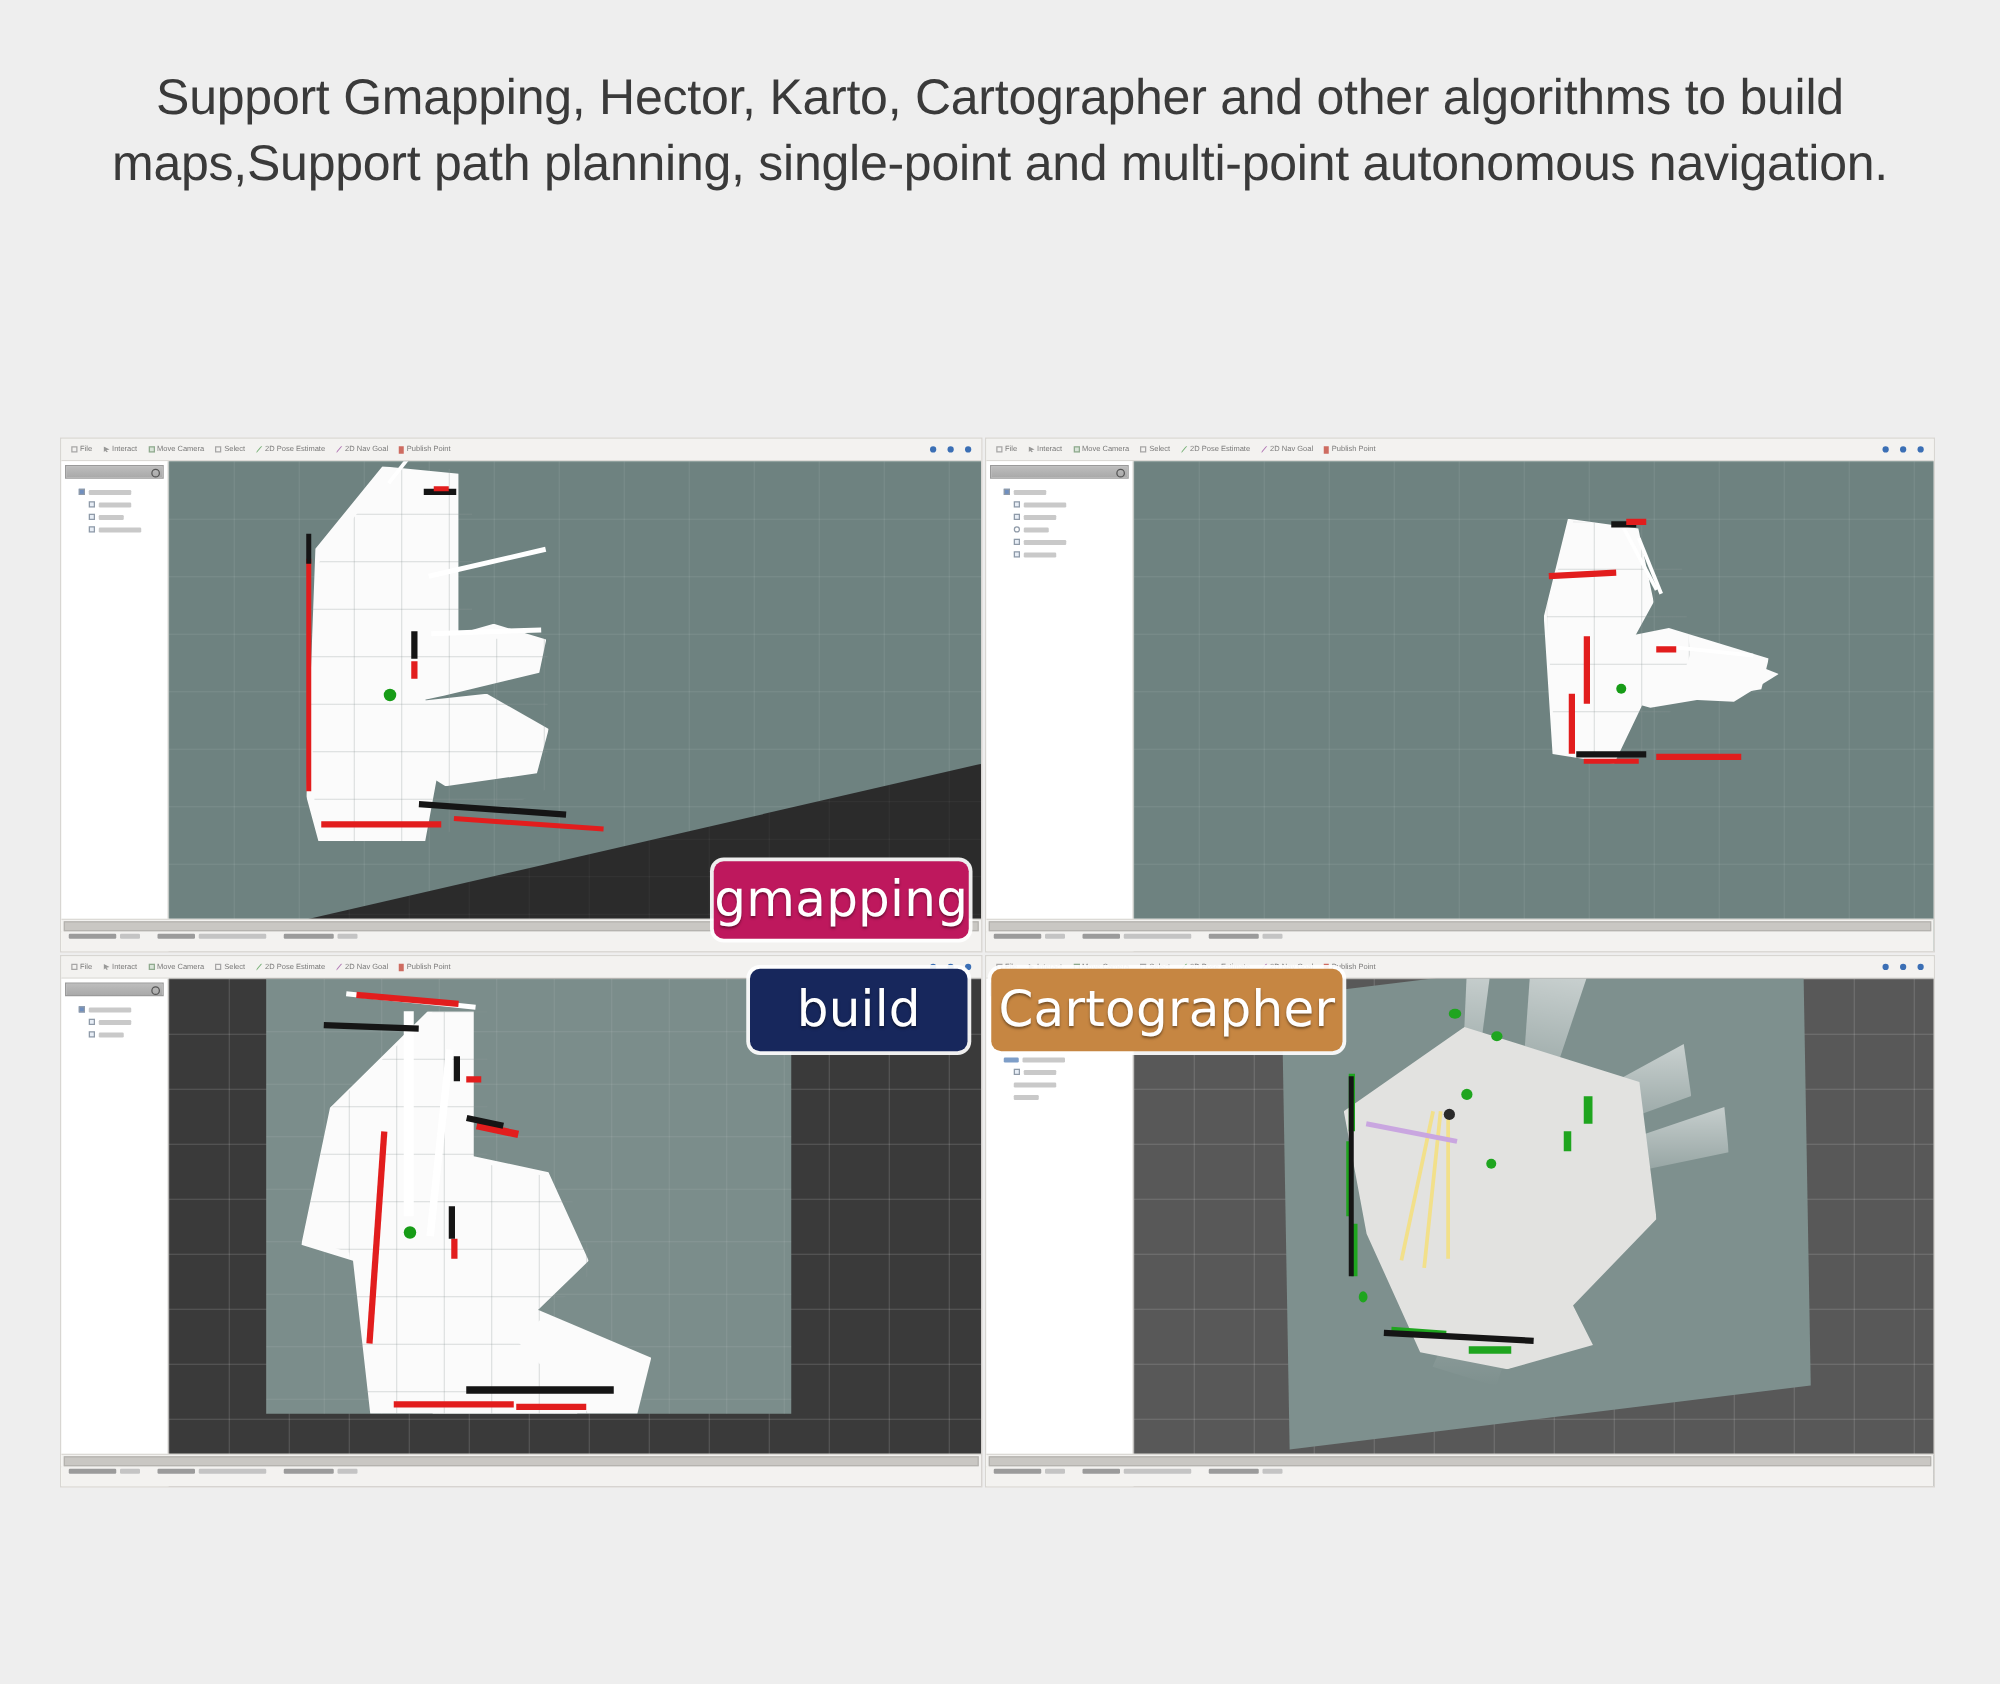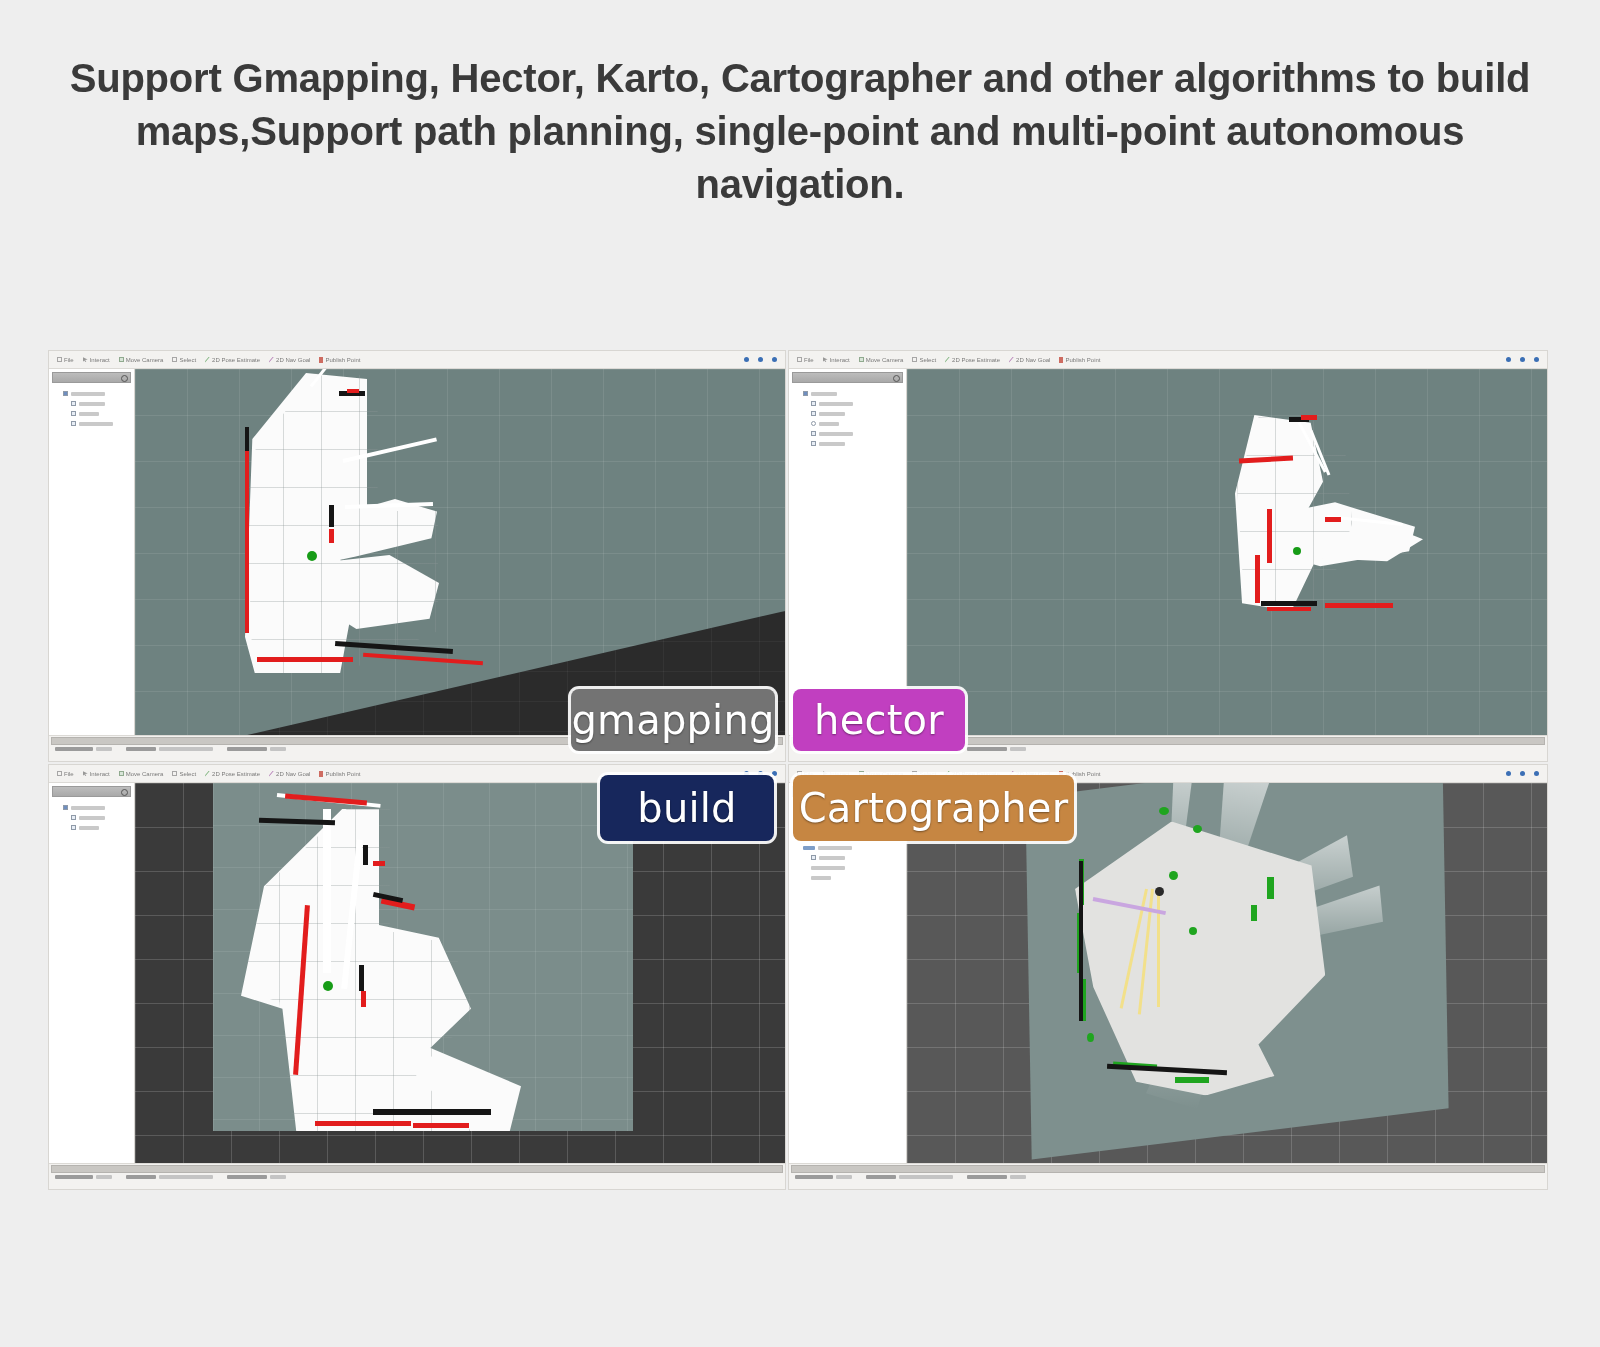--- a/index.html
+++ b/index.html
@@ -24,21 +24,21 @@
     font-size: 62px;
     font-weight: 700;
     color: #353535;
     letter-spacing: -0.5px;
     line-height: 1.05;
     margin: 0 0 10px 0;
     font-family: "Liberation Sans", sans-serif;
   }
   .subtitle {
     font-size: 40px;
-    font-weight: 700;
+    font-weight: 400;
     color: #3a3a3a;
     line-height: 1.32;
     margin: 0 auto;
     width: 1500px;
     letter-spacing: -0.2px;
   }
 
   
   .grid {
     position: absolute;
@@ -244,21 +244,21 @@
     justify-content: center;
     border-radius: 8px;
     color: #ffffff;
     font-weight: 400;
     letter-spacing: .2px;
     text-shadow: 0 1px 2px rgba(0,0,0,.42);
     box-shadow: 0 0 0 3px rgba(255,255,255,.92);
     font-family: "DejaVu Sans", sans-serif;
     white-space: nowrap;
   }
-  .b-gmapping { left: 571px;  top: 689px; width: 204px; height: 62px; font-size: 40px; background: #737373; }
+  .b-gmapping { left: 571px;  top: 689px; width: 204px; height: 62px; font-size: 40px; background: #be185d; }
   .b-hector   { left: 793px;  top: 689px; width: 172px; height: 62px; font-size: 40px; background: #c13fc0; }
   .b-karto    { left: 600px;  top: 775px; width: 174px; height: 66px; font-size: 40px; background: #17275c; }
   .b-cart     { left: 793px;  top: 775px; width: 281px; height: 66px; font-size: 40px; background: #c68642; }
 </style>
 </head>
 <body>
 
 <div id="page">
 
   <div class="header">
@@ -764,17 +764,16 @@
               <span class="sb-lbl" style="width:40px"></span>
               <span class="sb-val" style="width:16px"></span>
             </span>
         </div>
       </div>
     </div>
 
   </div>
 
   <div class="badge b-gmapping">gmapping</div>
-  <div class="badge b-hector">hector</div>
   <div class="badge b-karto">build</div>
   <div class="badge b-cart">Cartographer</div>
 
 </div>
 
 </body></html>

